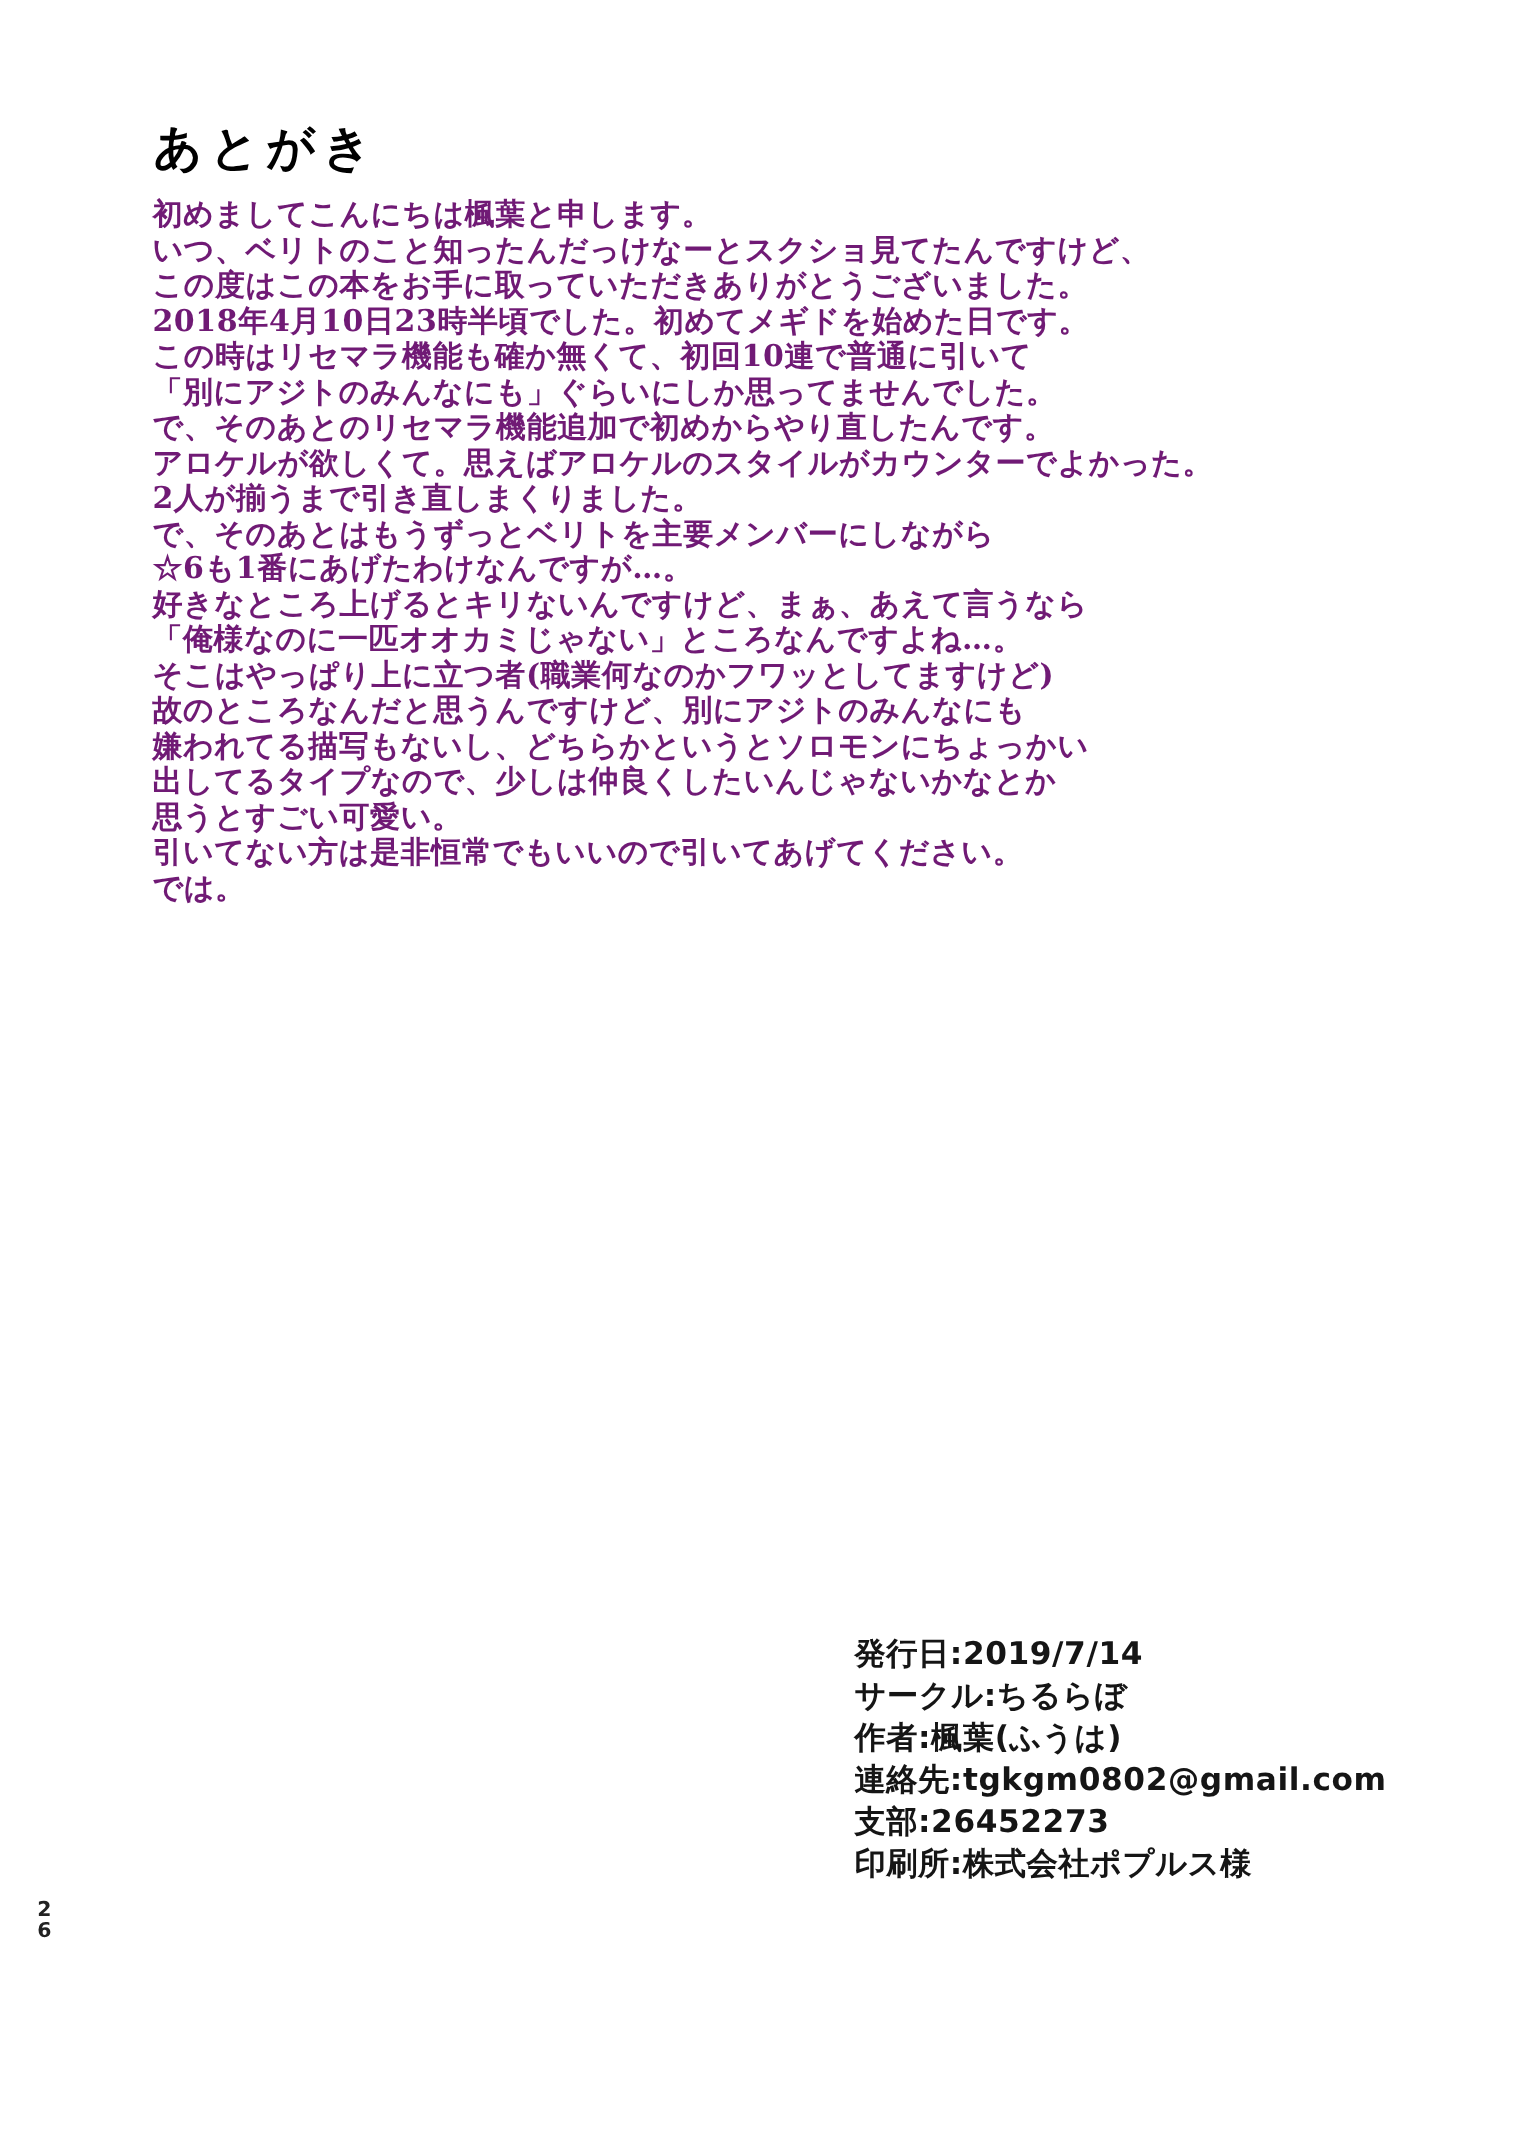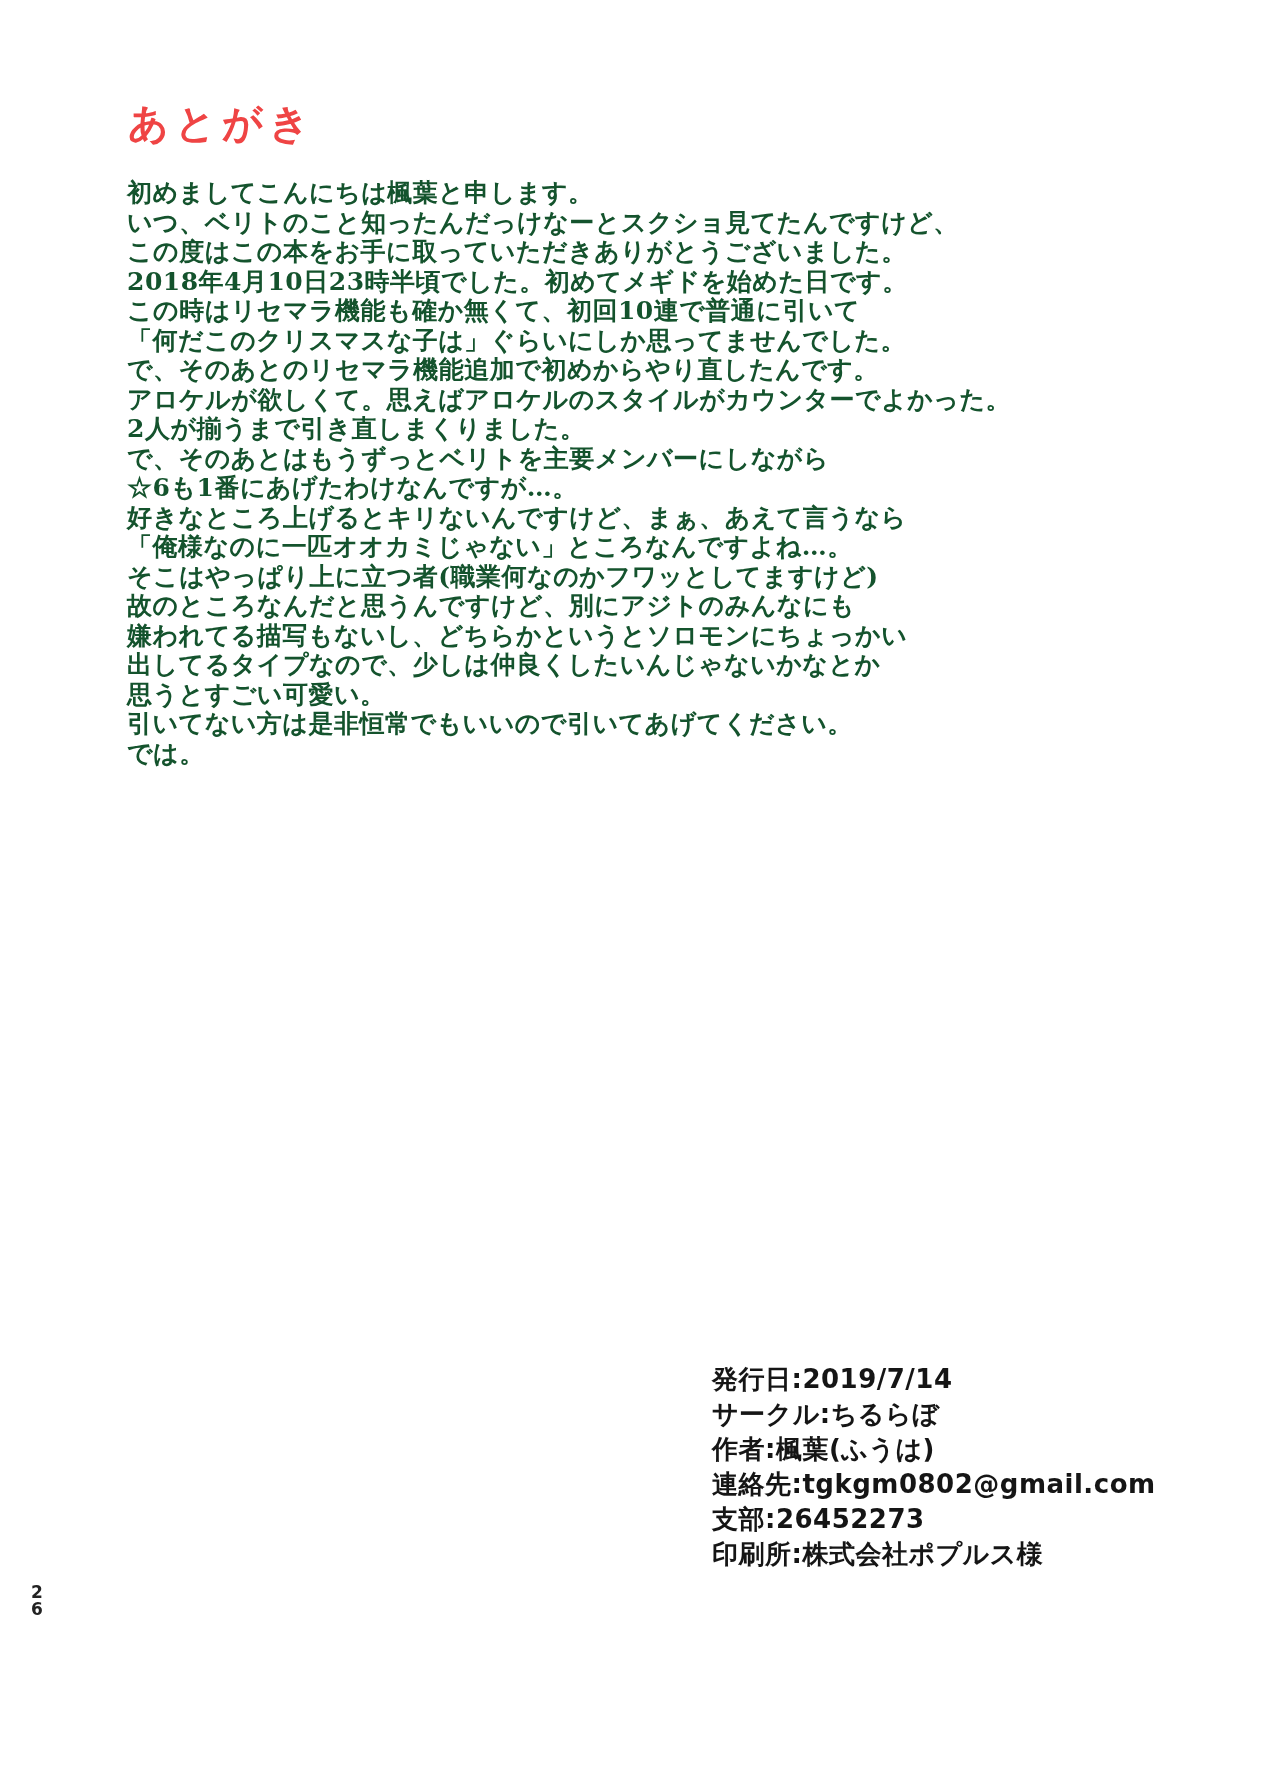--- a/index.html
+++ b/index.html
@@ -16,32 +16,32 @@
     color: #111111;
   }
   .page-title {
     position: absolute;
     left: 128px;
     top: 96px;
     font-family: "DejaVu Serif", "Liberation Serif", serif;
     font-size: 40px;
     font-weight: 600;
     letter-spacing: 6px;
-    color: #ef4444;
+    color: #000000;
     white-space: nowrap;
   }
   .body-text {
     position: absolute;
     left: 127px;
-    top: 178px;
+    top: 164px;
     font-family: "DejaVu Serif", "Liberation Serif", serif;
     font-size: 25px;
     font-weight: 600;
     line-height: 29.5px;
-    color: #14532d;
+    color: #701a75;
   }
   .body-text .line {
     white-space: nowrap;
     letter-spacing: 0.5px;
   }
   .colophon {
     position: absolute;
     left: 712px;
     top: 1362px;
     font-family: "DejaVu Sans", "Liberation Sans", sans-serif;
@@ -75,21 +75,21 @@
 <div class="page">
 
   <div class="page-title">あとがき</div>
 
   <div class="body-text">
     <div class="line">初めましてこんにちは楓葉と申します。</div>
     <div class="line">いつ、ベリトのこと知ったんだっけなーとスクショ見てたんですけど、</div>
     <div class="line">この度はこの本をお手に取っていただきありがとうございました。</div>
     <div class="line">2018年4月10日23時半頃でした。初めてメギドを始めた日です。</div>
     <div class="line">この時はリセマラ機能も確か無くて、初回10連で普通に引いて</div>
-    <div class="line">「何だこのクリスマスな子は」ぐらいにしか思ってませんでした。</div>
+    <div class="line">「別にアジトのみんなにも」ぐらいにしか思ってませんでした。</div>
     <div class="line">で、そのあとのリセマラ機能追加で初めからやり直したんです。</div>
     <div class="line">アロケルが欲しくて。思えばアロケルのスタイルがカウンターでよかった。</div>
     <div class="line">2人が揃うまで引き直しまくりました。</div>
     <div class="line">で、そのあとはもうずっとベリトを主要メンバーにしながら</div>
     <div class="line">☆6も1番にあげたわけなんですが…。</div>
     <div class="line">好きなところ上げるとキリないんですけど、まぁ、あえて言うなら</div>
     <div class="line">「俺様なのに一匹オオカミじゃない」ところなんですよね…。</div>
     <div class="line">そこはやっぱり上に立つ者(職業何なのかフワッとしてますけど)</div>
     <div class="line">故のところなんだと思うんですけど、別にアジトのみんなにも</div>
     <div class="line">嫌われてる描写もないし、どちらかというとソロモンにちょっかい</div>

